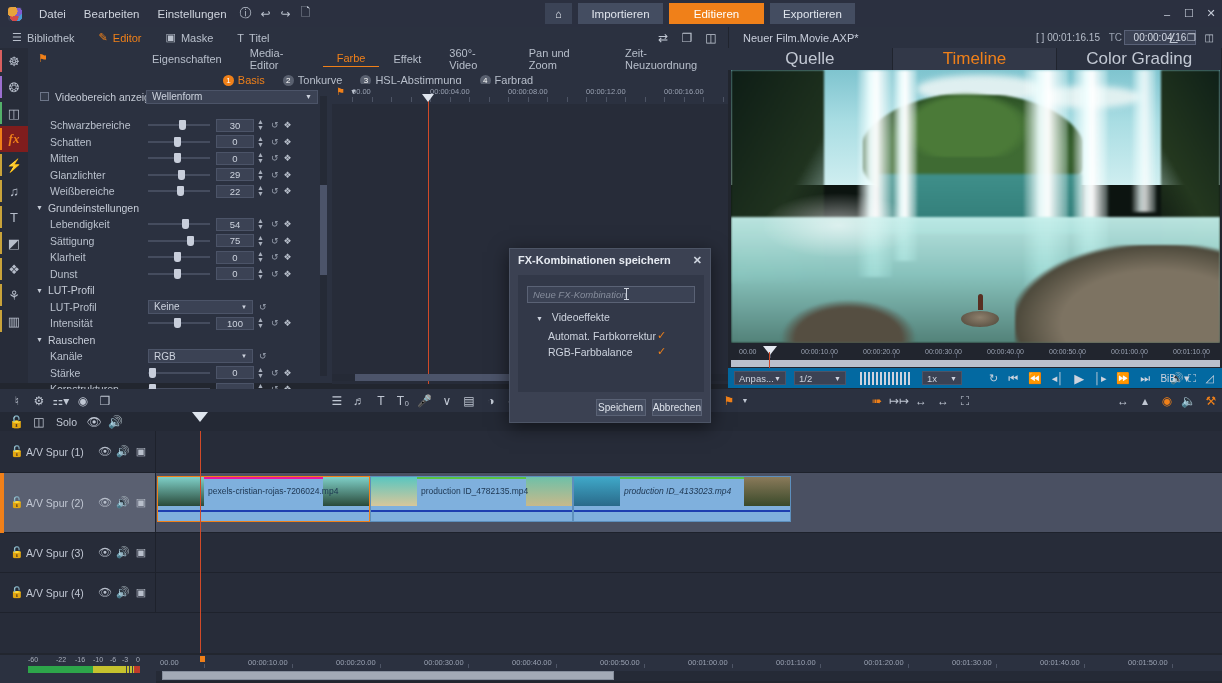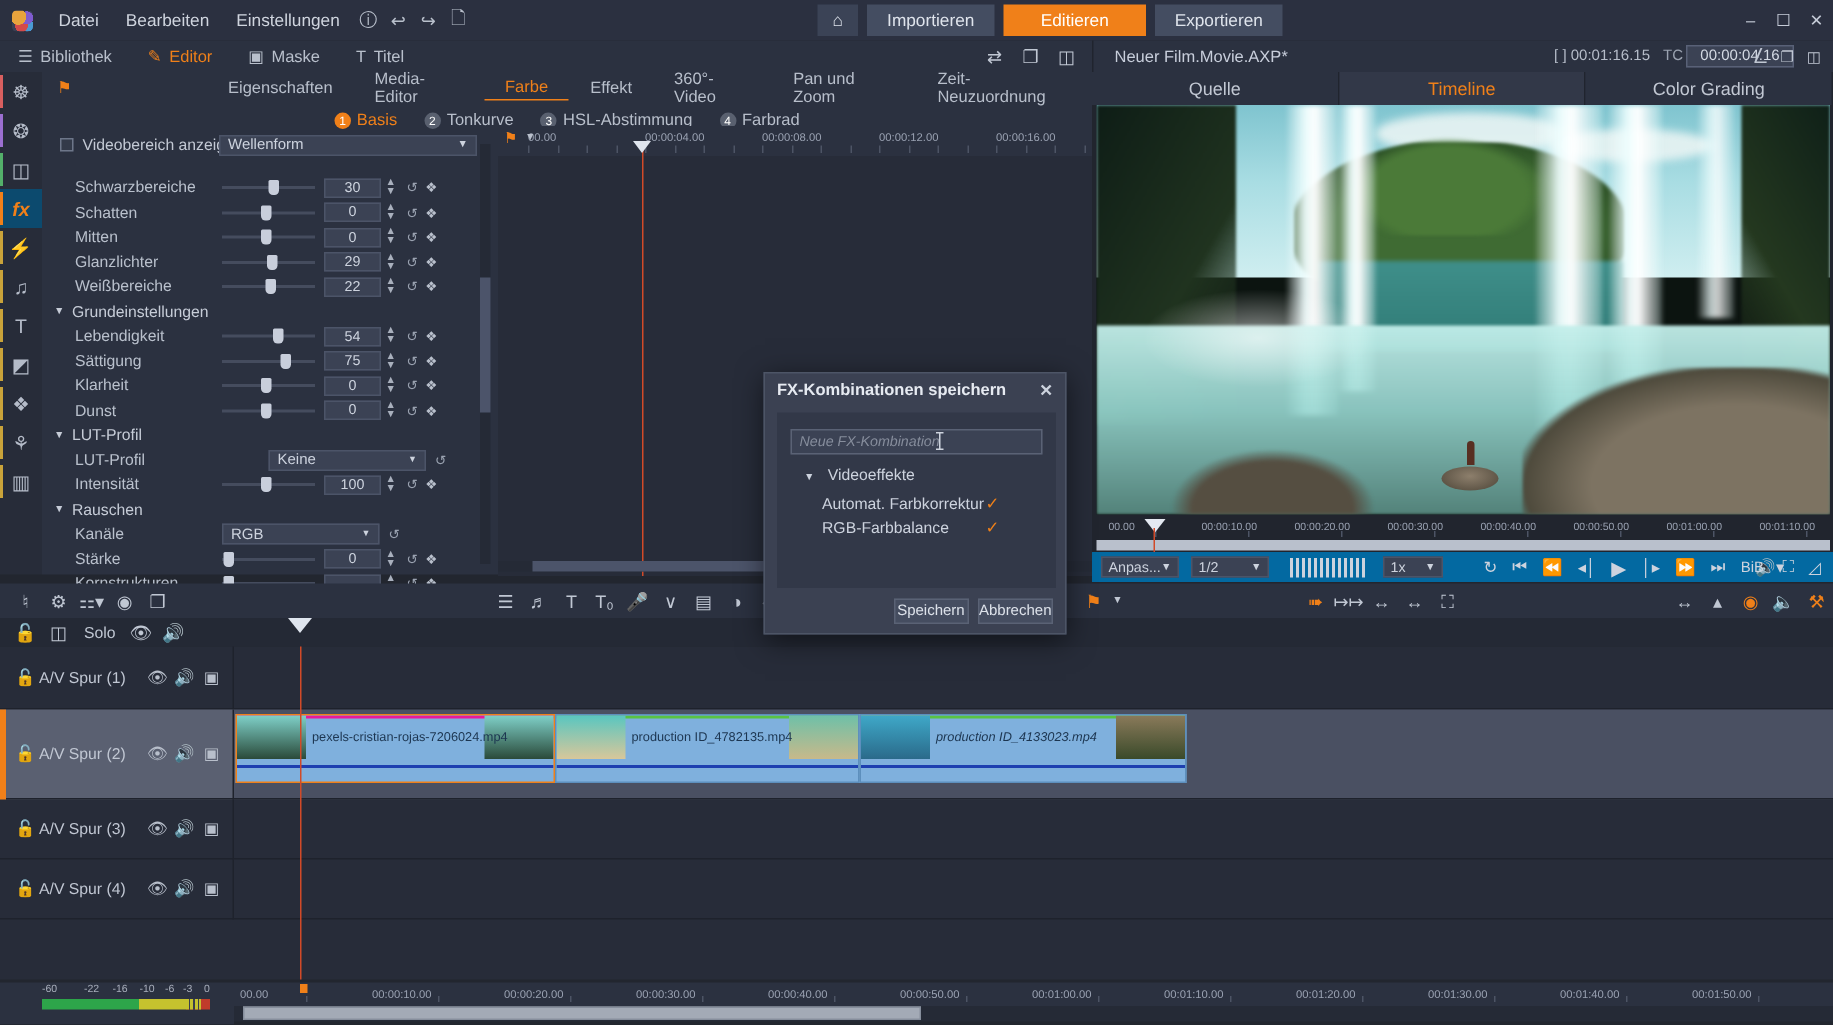--- a/index.html
+++ b/index.html
@@ -37,21 +37,21 @@
   .mode { display:flex; align-items:center; gap:5px; padding:0 12px; color:#b9c0cc; cursor:default; }
   .mode.active { color:#f08019; }
 
   #prj-head { left:728px; top:27px; width:494px; height:21px; background:#2b3140;
               display:flex; align-items:center; font-size:11px; border-left:1px solid #20242e;}
 
   
   #rail { left:0; top:48px; width:28px; height:335px; background:#272c39; }
   .rail-item { height:26px; display:flex; align-items:center; justify-content:center;
                font-size:13px; color:#b5bcc9; position:relative; cursor:default; }
-  .rail-item.active { color:#f08019; background:#0c4a6e; }
+  .rail-item.active { color:#f08019; background:#7f1d1d;font-family:Liberation Serif, serif; }
   .rail-item .bar { position:absolute; left:0; top:2px; width:2px; height:22px; }
 
   
   #editor { left:28px; top:48px; width:700px; height:335px; background:#2b3140; }
   #etabs { height:22px; display:flex; align-items:center; font-size:11px; padding-left:110px;}
   .etab { padding:0 14px; color:#b8bfcb; cursor:default; }
   .etab.active { color:#f08019; border-bottom:1px solid #f08019; padding-bottom:2px; }
   #esubtabs { height:20px; display:flex; align-items:center; justify-content:center; font-size:11px; gap:18px;}
   .esub { display:flex; align-items:center; gap:4px; color:#b8bfcb; cursor:default;}
   .esub .num { width:11px; height:11px; border-radius:50%; background:#59606f; color:#fff;
@@ -87,21 +87,21 @@
   .tick { position:absolute; top:3px; }
   .tickline { position:absolute; top:13px; width:1px; height:5px; background:#4d5465; }
   #etl-play { position:absolute; top:14px; width:1px; height:286px; background:#d14a28; }
   #etl-ph { position:absolute; top:10px; width:0; height:0; border-left:6px solid transparent;
             border-right:6px solid transparent; border-top:8px solid #dfe5ee; }
   #etl-scroll { position:absolute; left:332px; top:374px; width:396px; height:7px; background:#252a36; }
   #etl-thumb { position:absolute; left:355px; top:374px; width:160px; height:7px; background:#4c546a; }
 
   
   #preview { left:728px; top:48px; width:494px; height:340px; background:#21252e; }
-  #pvtabs { height:22px; display:flex; font-size:12px; }
+  #pvtabs { height:22px; display:flex; font-size:17px; }
   .pvtab { flex:1; display:flex; align-items:center; justify-content:center; background:#2b3140;
            color:#c2c8d3; border-right:1px solid #20242e; cursor:default; }
   .pvtab.active { color:#f08019; background:#323848; }
   #video { position:absolute; left:731px; top:70px; width:489px; height:273px; overflow:hidden;
            background:#0c1410; }
   
   .sky { position:absolute; left:0; top:0; width:100%; height:42%;
      background:linear-gradient(#7fc4cf 0%, #a9dde3 45%, #cfeef0 100%); }
   .cloud { position:absolute; background:#eef6f5; border-radius:50%; filter:blur(3px); opacity:.85;}
   .island { position:absolute; left:27%; top:9%; width:45%; height:34%;
@@ -451,21 +451,21 @@
       <div class="spin">▲<br>▼</div>
       <span class="rst">↺</span>
       <span class="kf">❖</span>
     </div>
     <div class="group">
       <span class="caret">▼</span>
       <span>LUT-Profil</span>
     </div>
     <div class="prow">
       <div class="plabel">LUT-Profil</div>
-      <div class="combo" style="width: 105px; margin-left: 31px;">
+      <div class="combo" style="width: 105px;">
         <span>Keine</span>
         <span style="font-size: 6px;">▼</span>
       </div>
       <span class="rst">↺</span>
     </div>
     <div class="prow">
       <div class="plabel">Intensität</div>
       <div class="slider">
         <div class="track"></div>
         <div class="knob" style="left: 25.85px;"></div>

